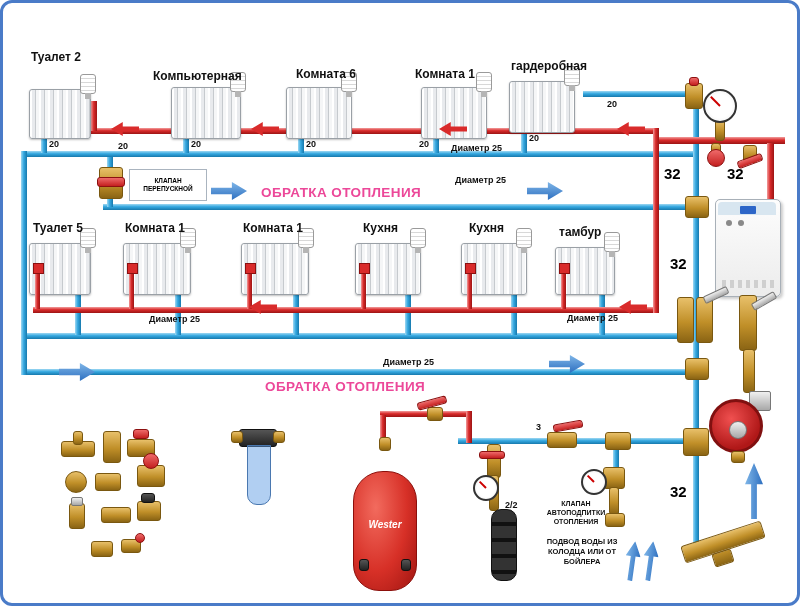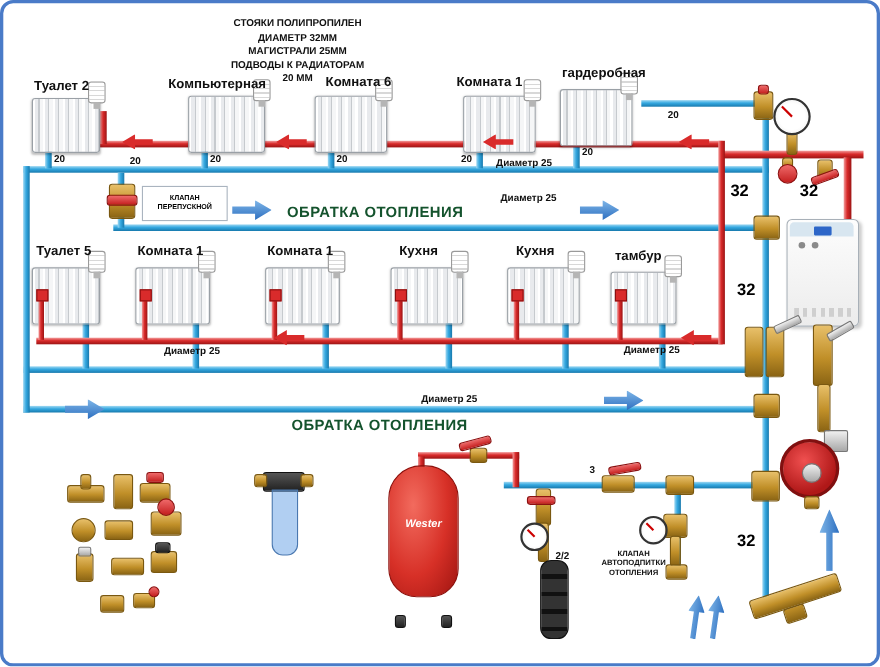--- a/index.html
+++ b/index.html
@@ -14,21 +14,21 @@
   .radiator{position:absolute;z-index:2;border:1px solid #9aa0a6;border-radius:3px;
     background:repeating-linear-gradient(90deg,#ffffff 0 2px,#e8eaed 2px 5px,#c6cace 5px 6px,#f5f6f7 6px 9px);
     box-shadow:0 1px 2px rgba(0,0,0,.25);}
   .thermo{position:absolute;right:-6px;top:-16px;width:14px;height:18px;
     background:repeating-linear-gradient(180deg,#ffffff 0 3px,#d8d8d8 3px 4px);
     border:1px solid #9a9a9a;border-radius:3px;z-index:3;}
   .thermo::after{content:"";position:absolute;left:4px;bottom:-6px;width:6px;height:6px;background:#b5b5b5;}
   
   .rlabel{position:absolute;z-index:5;font-weight:bold;font-size:12px;color:#101010;white-space:nowrap;}
   .small{position:absolute;z-index:5;font-weight:bold;font-size:9px;color:#101010;white-space:nowrap;}
-  .big{position:absolute;z-index:5;font-weight:bold;font-size:13.5px;color:#14532d;letter-spacing:.4px;white-space:nowrap;}
+  .big{position:absolute;z-index:5;font-weight:bold;font-size:13.5px;color:#ec4899;letter-spacing:.4px;white-space:nowrap;}
   .d32{position:absolute;z-index:5;font-weight:bold;font-size:15px;color:#000;}
   .note{position:absolute;left:150px;top:12px;width:235px;text-align:center;z-index:5;
     font-weight:bold;font-size:9px;line-height:1.4;white-space:pre-line;color:#101010;}
   .box{position:absolute;z-index:5;border:1px solid #aab4bf;background:#fff;font-weight:bold;font-size:6.5px;
     text-align:center;display:flex;align-items:center;justify-content:center;padding:2px;box-sizing:border-box;line-height:1.3;}
   .cap{position:absolute;z-index:5;font-weight:bold;text-align:center;line-height:1.3;color:#101010;}
   
   .brass{position:absolute;z-index:3;background:linear-gradient(180deg,#e8c06a,#c08f28 55%,#8a6414);border:1px solid #7a5810;border-radius:3px;}
   .silver{position:absolute;z-index:3;background:linear-gradient(180deg,#f0f0f0,#a8a8a8);border:1px solid #777;border-radius:2px;}
   .dark{position:absolute;z-index:3;background:linear-gradient(180deg,#555,#222);border:1px solid #111;border-radius:3px;}
@@ -41,25 +41,20 @@
   
   .ar-l{position:absolute;z-index:4;background:#d92b2b;clip-path:polygon(100% 32%,42% 32%,42% 0,0 50%,42% 100%,42% 68%,100% 68%);}
   .ar-r{position:absolute;z-index:4;background:linear-gradient(180deg,#7fb6e8,#2d6fc0);clip-path:polygon(0 32%,58% 32%,58% 0,100% 50%,58% 100%,58% 68%,0 68%);}
   .ar-u{position:absolute;z-index:4;background:linear-gradient(90deg,#7fb6e8,#2d6fc0);clip-path:polygon(50% 0,100% 38%,66% 38%,66% 100%,34% 100%,34% 38%,0 38%);}
 </style>
 </head>
 <body>
 
 <div class="canvas">
 
-  <div class="note">СТОЯКИ ПОЛИПРОПИЛЕН
-ДИАМЕТР 32ММ
-МАГИСТРАЛИ 25ММ
-ПОДВОДЫ К РАДИАТОРАМ
-20 ММ</div>
 
   <div class="ph" style="left:18px;top:148px;width:678px;"></div>
   <div class="ph" style="left:100px;top:201px;width:596px;"></div>
   <div class="ph" style="left:18px;top:330px;width:678px;"></div>
   <div class="ph" style="left:18px;top:366px;width:678px;"></div>
   <div class="ph" style="left:455px;top:435px;width:241px;"></div>
   <div class="ph" style="left:580px;top:88px;width:112px;"></div>
   <div class="pv" style="left:18px;top:148px;height:224px;"></div>
   <div class="pv" style="left:690px;top:88px;height:458px;"></div>
   <div class="pv" style="left:104px;top:154px;height:50px;"></div>
@@ -106,21 +101,21 @@
   <div class="ar-l" style="left:246px;top:297px;width:28px;height:14px;"></div>
   <div class="ar-l" style="left:616px;top:297px;width:28px;height:14px;"></div>
   <div class="ar-r" style="left:208px;top:179px;width:36px;height:18px;"></div>
   <div class="ar-r" style="left:524px;top:179px;width:36px;height:18px;"></div>
   <div class="ar-r" style="left:56px;top:360px;width:36px;height:18px;"></div>
   <div class="ar-r" style="left:546px;top:352px;width:36px;height:18px;"></div>
   <div class="ar-u" style="left:742px;top:460px;width:18px;height:56px;"></div>
   <div class="ar-u" style="left:622px;top:538px;width:15px;height:40px;transform:rotate(8deg);"></div>
   <div class="ar-u" style="left:640px;top:538px;width:15px;height:40px;transform:rotate(8deg);"></div>
 
-  <div class="rlabel" style="left:28px;top:68px;">Туалет 2</div>
+  <div class="rlabel" style="left:28px;top:47px;">Туалет 2</div>
   <div class="radiator" style="left:26px;top:86px;width:60px;height:48px;">
       <div class="thermo"></div>
     </div>
   <div class="rlabel" style="left:150px;top:66px;">Компьютерная</div>
   <div class="radiator" style="left:168px;top:84px;width:68px;height:50px;">
       <div class="thermo"></div>
     </div>
   <div class="rlabel" style="left:293px;top:64px;">Комната 6</div>
   <div class="radiator" style="left:283px;top:84px;width:64px;height:50px;">
       <div class="thermo"></div>
@@ -156,20 +151,21 @@
     </div>
   <div class="rlabel" style="left:556px;top:222px;">тамбур</div>
   <div class="radiator" style="left:552px;top:244px;width:58px;height:46px;">
       <div class="thermo"></div>
     </div>
 
   <div class="big" style="left:258px;top:182px;">ОБРАТКА ОТОПЛЕНИЯ</div>
   <div class="big" style="left:262px;top:376px;">ОБРАТКА ОТОПЛЕНИЯ</div>
   <div class="box" style="left:126px;top:166px;width:78px;height:32px;">КЛАПАН ПЕРЕПУСКНОЙ</div>
   <div class="cap" style="left:540px;top:496px;width:66px;font-size:7px;">КЛАПАН АВТОПОДПИТКИ ОТОПЛЕНИЯ</div>
+  <div class="cap" style="left:540px;top:534px;width:78px;font-size:7.5px;">ПОДВОД ВОДЫ ИЗ КОЛОДЦА ИЛИ ОТ БОЙЛЕРА</div>
 
   <div class="small" style="left:448px;top:140px;">Диаметр 25</div>
   <div class="small" style="left:452px;top:172px;">Диаметр 25</div>
   <div class="small" style="left:146px;top:311px;">Диаметр 25</div>
   <div class="small" style="left:564px;top:310px;">Диаметр 25</div>
   <div class="small" style="left:380px;top:354px;">Диаметр 25</div>
 
   <div class="small" style="left:115px;top:138px;">20</div>
   <div class="small" style="left:46px;top:136px;">20</div>
   <div class="small" style="left:188px;top:136px;">20</div>
@@ -223,21 +219,21 @@
     <div class="silver" style="left:42px;top:0;width:20px;height:18px;"></div>
     <div class="pumpbody" style="left:2px;top:8px;width:54px;height:54px;"></div>
     <div class="silver" style="left:22px;top:30px;width:16px;height:16px;border-radius:50%;"></div>
     <div class="brass" style="left:24px;top:60px;width:12px;height:10px;"></div>
   </div>
 
   <div class="brass" style="left:678px;top:530px;width:82px;height:16px;transform:rotate(-18deg);"></div>
   <div class="brass" style="left:710px;top:548px;width:18px;height:12px;transform:rotate(-18deg);background:linear-gradient(180deg,#c08f28,#8a6414);"></div>
 
   <div class="brass" style="left:376px;top:434px;width:10px;height:12px;"></div>
-  <div class="tank" style="left:350px;top:420px;width:62px;height:118px;">
+  <div class="tank" style="left:350px;top:468px;width:62px;height:118px;">
     <div class="cap" style="left:0;top:46px;width:62px;color:#fff;font-style:italic;font-size:10px;">Wester</div>
   </div>
   <div class="dark" style="left:356px;top:556px;width:8px;height:10px;"></div>
   <div class="dark" style="left:398px;top:556px;width:8px;height:10px;"></div>
   <div class="brass" style="left:424px;top:404px;width:14px;height:12px;"></div>
   <div class="redpart" style="left:414px;top:396px;width:28px;height:6px;transform:rotate(-15deg);"></div>
 
   <div class="brass" style="left:484px;top:441px;width:12px;height:32px;"></div>
   <div class="redpart" style="left:476px;top:448px;width:24px;height:6px;"></div>
   <div class="gauge" style="left:470px;top:472px;width:22px;height:22px;">

